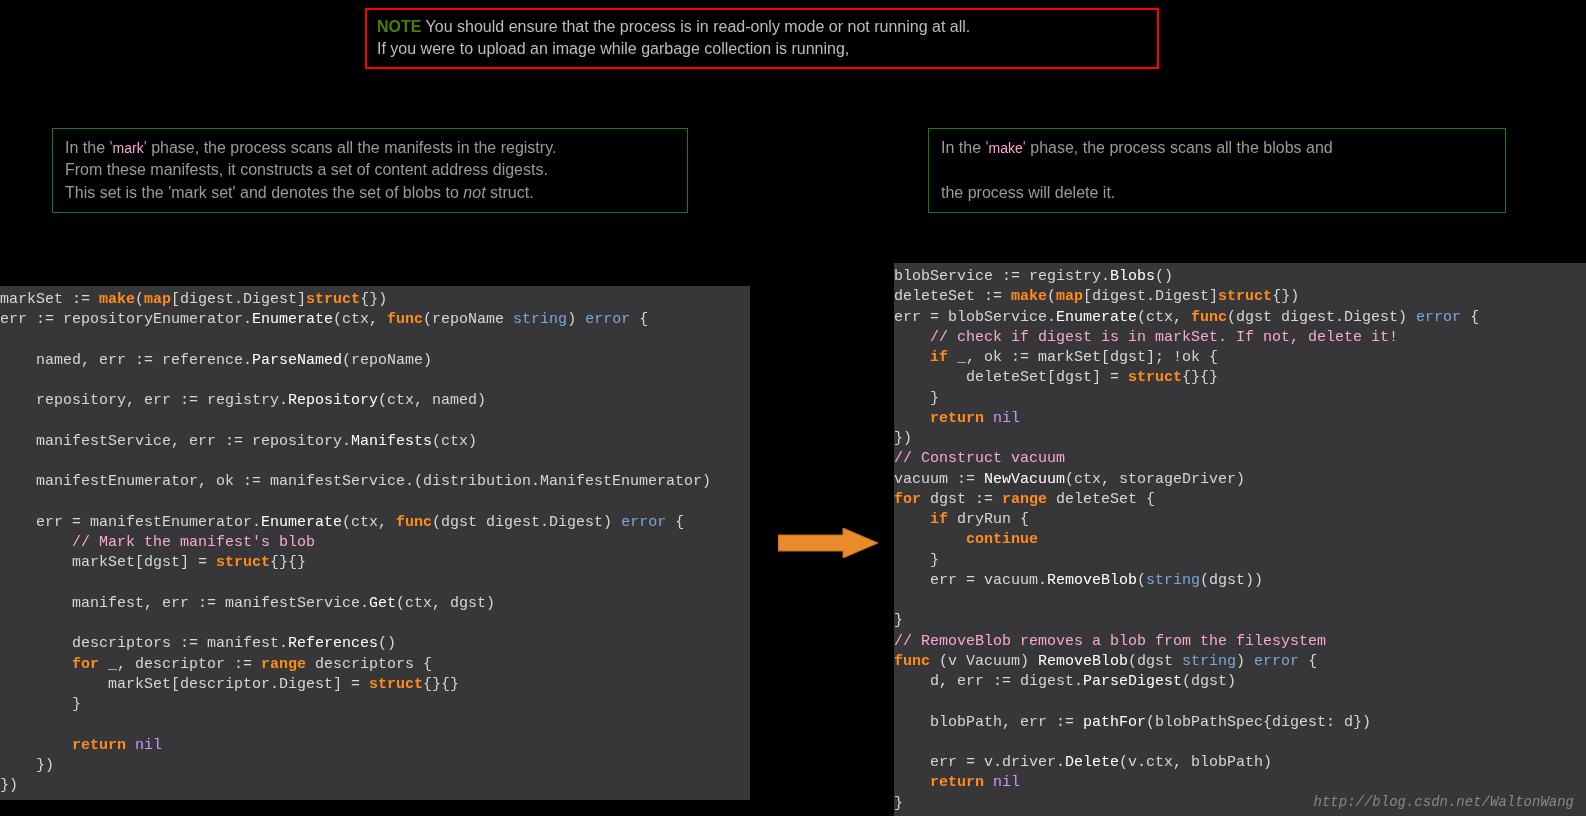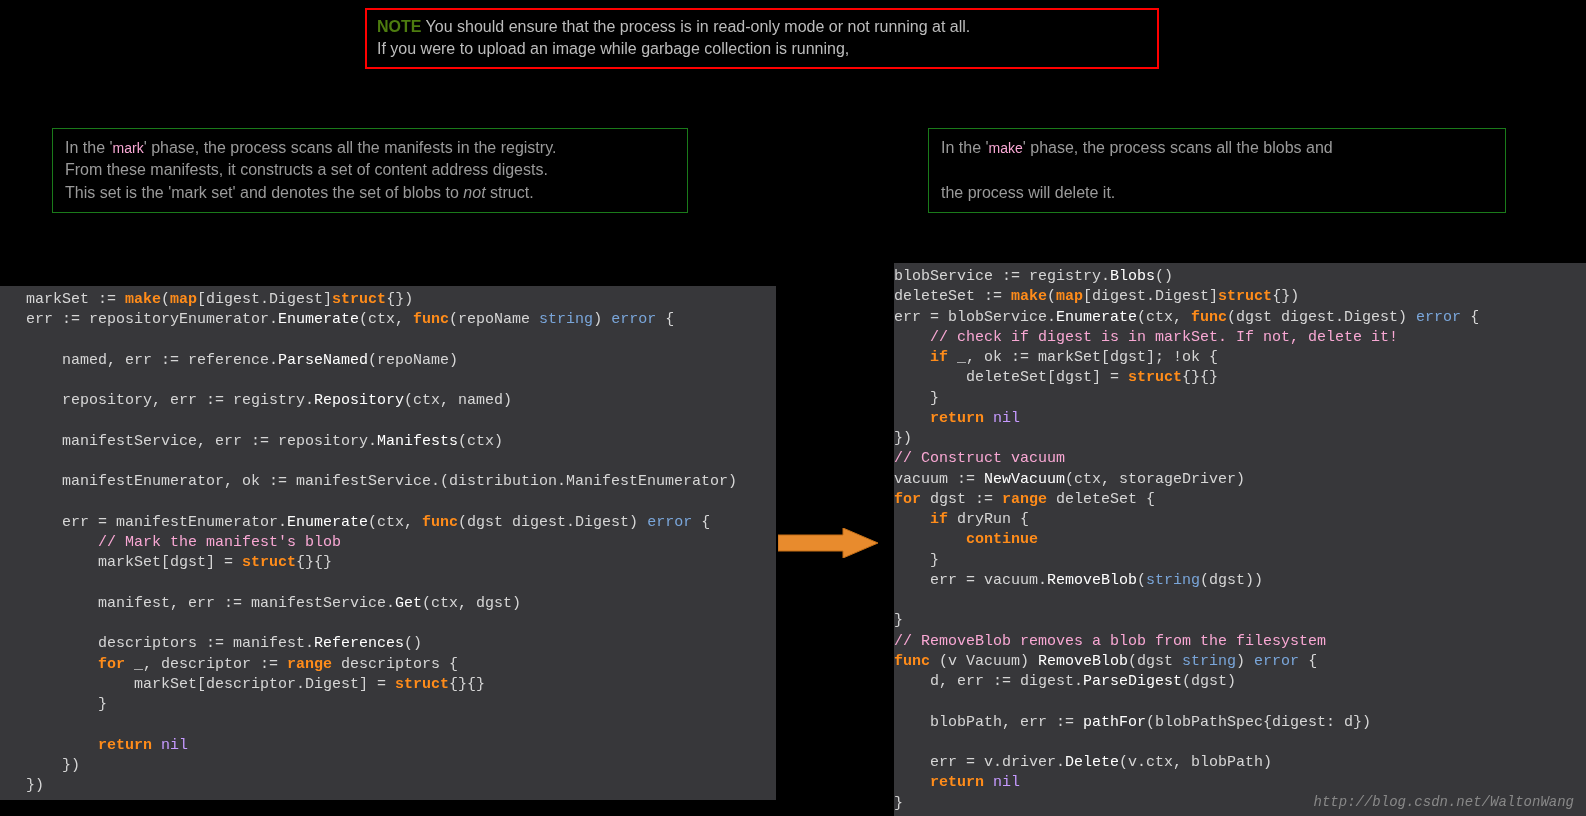--- a/index.html
+++ b/index.html
@@ -47,21 +47,21 @@
 
   .code-block {
     position: absolute;
     background: #37373a;
     font-family: Menlo, Consolas, "Courier New", monospace;
     font-size: 15px;
     line-height: 1.35;
     white-space: pre;
     padding: 4px 0;
   }
-  .code-left  { left: 0;   top: 286px; width: 750px; padding-left: 26px; }
+  .code-left  { left: 0;   top: 286px; width: 750px; }
   .code-right { left: 894px; top: 263px; width: 692px; }
 
   .arrow {
     position: absolute;
     left: 778px;
     top: 528px;
     width: 100px;
     height: 30px;
   }
 

